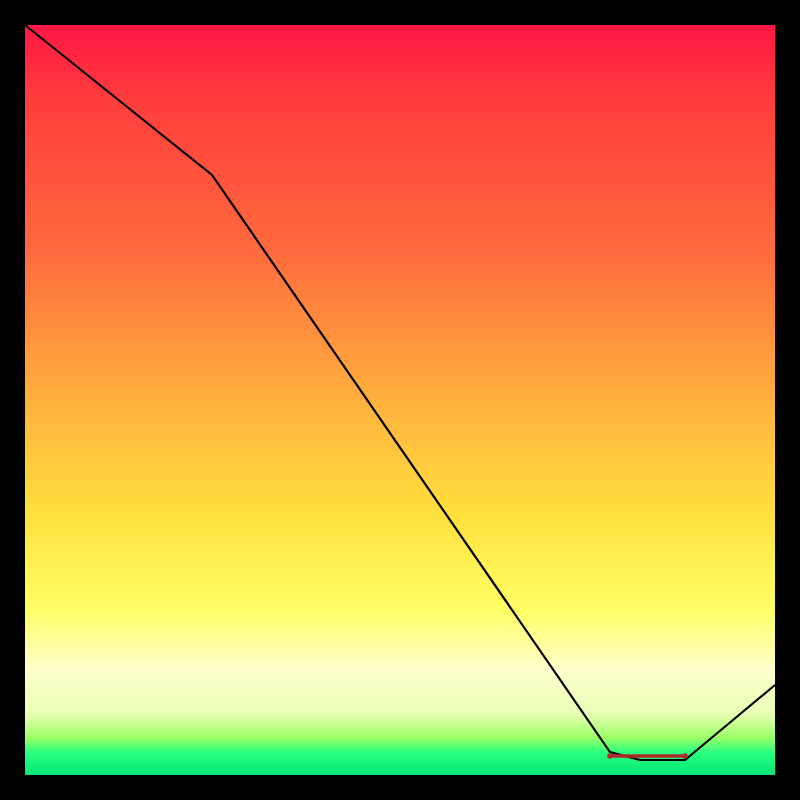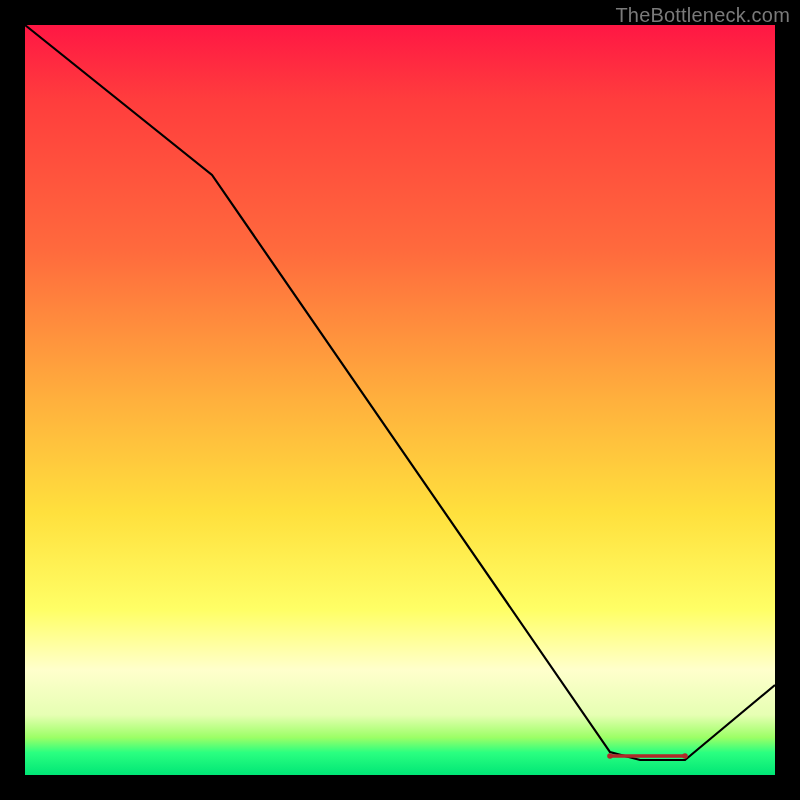--- a/index.html
+++ b/index.html
@@ -82,15 +82,14 @@
              L 585 727
              L 615 735
              L 660 735
              L 750 660"></path>
 
     <line class="flat-seg" x1="585" y1="731" x2="660" y2="731"></line>
     <circle class="flat-dots" cx="585" cy="731" r="2.8"></circle>
     <circle class="flat-dots" cx="660" cy="731" r="2.8"></circle>
   </svg>
 
-  <div class="watermark">TheBottleneck.com</div>
 
 </div>
 
 </body></html>

